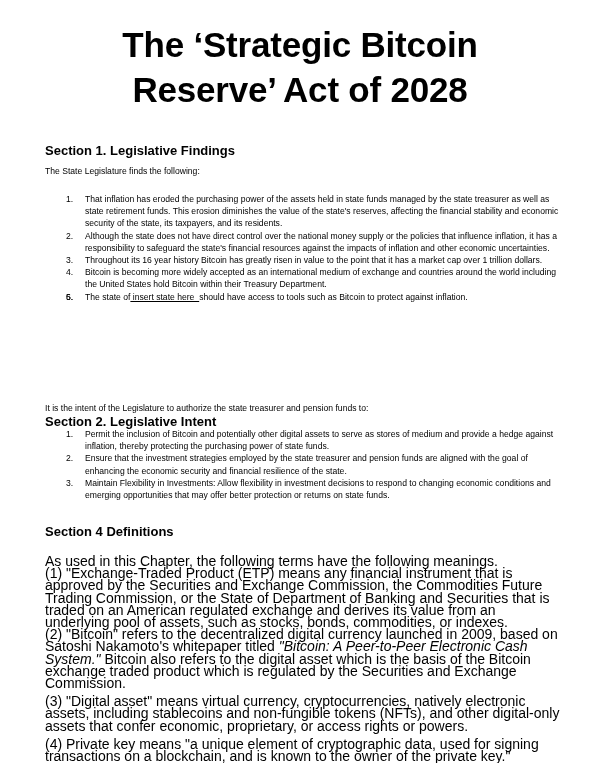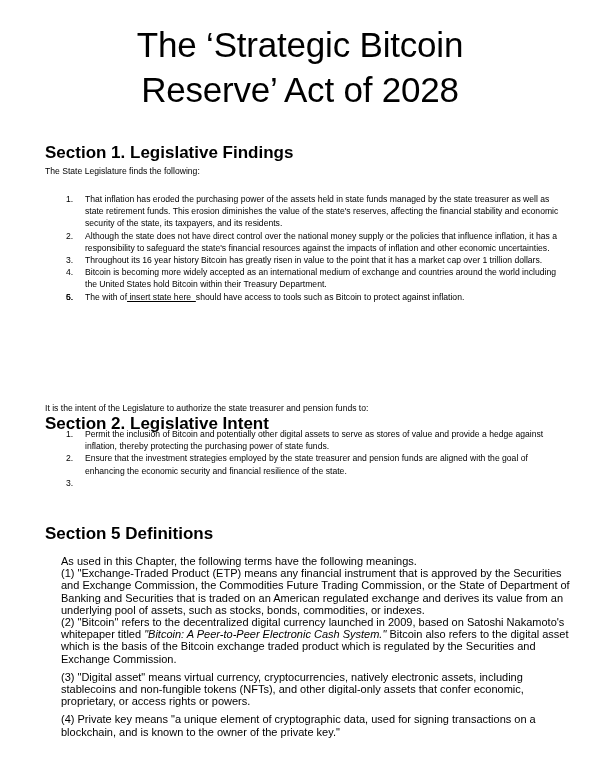--- a/index.html
+++ b/index.html
@@ -4,69 +4,69 @@
 <style>
   html, body { margin: 0; padding: 0; background: #ffffff; }
   body {
     width: 600px; height: 763px; overflow: hidden;
     font-family: "Liberation Sans", sans-serif;
     color: #000;
     position: relative;
   }
   .title {
     position: absolute; left: 0; top: 22px; width: 600px;
-    text-align: center; font-weight: normal; font-size: 35px; line-height: 45px;
+    text-align: center; font-weight: bold; font-size: 35px; line-height: 45px;
     letter-spacing: -0.2px;
   }
   .title div { margin: 0; }
   .sec-head {
-    position: absolute; left: 45px; font-weight: bold; font-size: 17px;
+    position: absolute; left: 45px; font-weight: bold; font-size: 13px;
   }
   .para {
     position: absolute; left: 45px; font-size: 8.6px; line-height: 12.2px; width: 515px;
   }
   ol.list {
     position: absolute; left: 45px; margin: 0; padding: 0; list-style: none;
     font-size: 8.6px; line-height: 12.2px; width: 515px;
   }
   ol.list li { position: relative; padding-left: 40px; margin: 0 0 0 0; }
   ol.list li .num { position: absolute; left: 21px; top: 0; }
   .u { text-decoration: underline; }
-  .defs { position: absolute; left: 45px; font-size: 11px; line-height: 12.2px; width: 515px; margin-left: 16px; }
+  .defs { position: absolute; left: 45px; font-size: 14px; line-height: 12.2px; width: 515px; }
   .defs p { margin: 0; }
   .defs p.gap { margin-top: 6px; }
   em { font-style: italic; }
 </style>
 </head>
 <body>
 
 <div class="title">
   <div>The ‘Strategic Bitcoin</div>
   <div>Reserve’ Act of 2028</div>
 </div>
 
 <div class="sec-head" style="top:143px;">Section 1. Legislative Findings</div>
 <div class="para" style="top:165px;">The State Legislature finds the following:</div>
 <ol class="list" style="top:193px;">
   <li><span class="num">1.</span><span>That inflation has eroded the purchasing power of the assets held in state funds managed by the state treasurer as well as state retirement funds. This erosion diminishes the value of the state's reserves, affecting the financial stability and economic security of the state, its taxpayers, and its residents.</span></li>
   <li><span class="num">2.</span><span>Although the state does not have direct control over the national money supply or the policies that influence inflation, it has a responsibility to safeguard the state's financial resources against the impacts of inflation and other economic uncertainties.</span></li>
   <li><span class="num">3.</span><span>Throughout its 16 year history Bitcoin has greatly risen in value to the point that it has a market cap over 1 trillion dollars.</span></li>
   <li><span class="num">4.</span><span>Bitcoin is becoming more widely accepted as an international medium of exchange and countries around the world including the United States hold Bitcoin within their Treasury Department.</span></li>
   <li><span class="num">5.</span></li>
-  <li><span class="num">6.</span><span>The with of</span><span class="u" style="white-space:pre;margin-top:40px;"> insert state here  </span><span>should have access to tools such as Bitcoin to protect against inflation.</span></li>
+  <li><span class="num">6.</span><span>The state of</span><span class="u" style="white-space:pre;margin-top:40px;"> insert state here  </span><span>should have access to tools such as Bitcoin to protect against inflation.</span></li>
 </ol>
 
 <div class="sec-head" style="top:377px;margin-top:37px;">Section 2. Legislative Intent</div>
 <div class="para" style="top:402px;">It is the intent of the Legislature to authorize the state treasurer and pension funds to:</div>
 <ol class="list" style="top:428px;">
-  <li><span class="num">1.</span><span>Permit the inclusion of Bitcoin and potentially other digital assets to serve as stores of value and provide a hedge against inflation, thereby protecting the purchasing power of state funds.</span></li>
+  <li><span class="num">1.</span><span>Permit the inclusion of Bitcoin and potentially other digital assets to serve as stores of medium and provide a hedge against inflation, thereby protecting the purchasing power of state funds.</span></li>
   <li><span class="num">2.</span><span>Ensure that the investment strategies employed by the state treasurer and pension funds are aligned with the goal of enhancing the economic security and financial resilience of the state.</span></li>
-  <li><span class="num">3.</span></li>
+  <li><span class="num">3.</span><span>Maintain Flexibility in Investments: Allow flexibility in investment decisions to respond to changing economic conditions and emerging opportunities that may offer better protection or returns on state funds.</span></li>
 </ol>
 
-<div class="sec-head" style="top:524px;">Section 5 Definitions</div>
+<div class="sec-head" style="top:524px;">Section 4 Definitions</div>
 <div class="defs" style="top:555px;">
   <p>As used in this Chapter, the following terms have the following meanings.</p>
   <p>(1) "Exchange-Traded Product (ETP) means any financial instrument that is approved by the Securities and Exchange Commission, the Commodities Future Trading Commission, or the State of  Department of Banking and Securities that is traded on an American regulated exchange and derives its value from an underlying pool of assets, such as stocks, bonds, commodities, or indexes.</p>
   <p><span>(2) "Bitcoin" refers to the decentralized digital currency launched in 2009, based on Satoshi Nakamoto's whitepaper titled </span><em>"Bitcoin: A Peer-to-Peer Electronic Cash System."</em><span> Bitcoin also refers to the digital asset which is the basis of the Bitcoin exchange traded product which is regulated by the Securities and Exchange Commission.</span></p>
   <p class="gap">(3) "Digital asset" means virtual currency, cryptocurrencies, natively electronic assets, including stablecoins and non-fungible tokens (NFTs), and other digital-only assets that confer economic, proprietary, or access rights or powers.</p>
   <p class="gap">(4) Private key means "a unique element of cryptographic data, used for signing transactions on a blockchain, and is known to the owner of the private key."</p>
 </div>
 
 </body></html>

